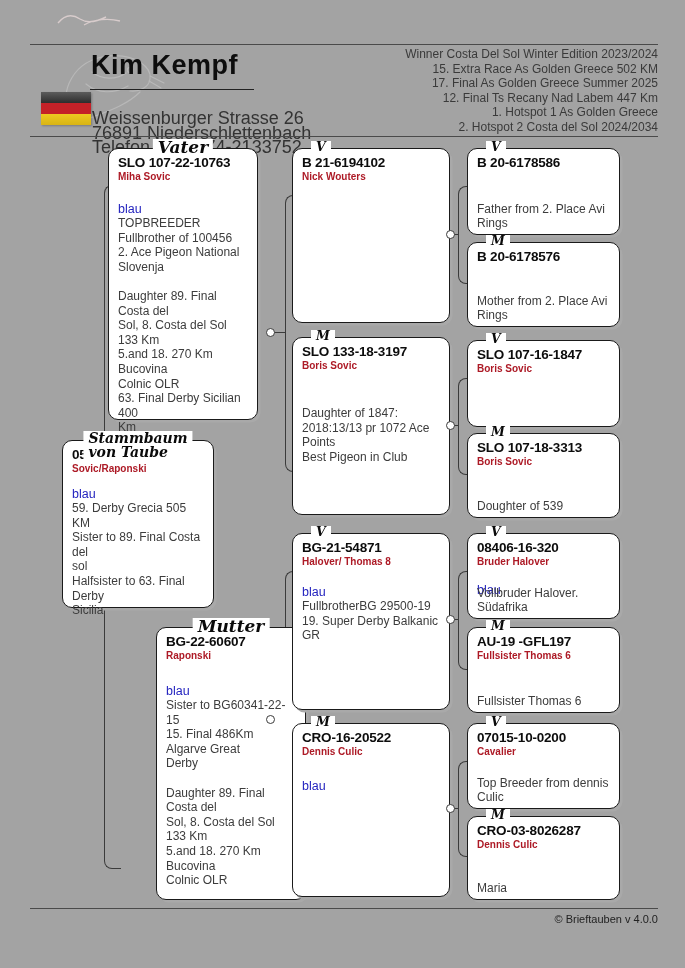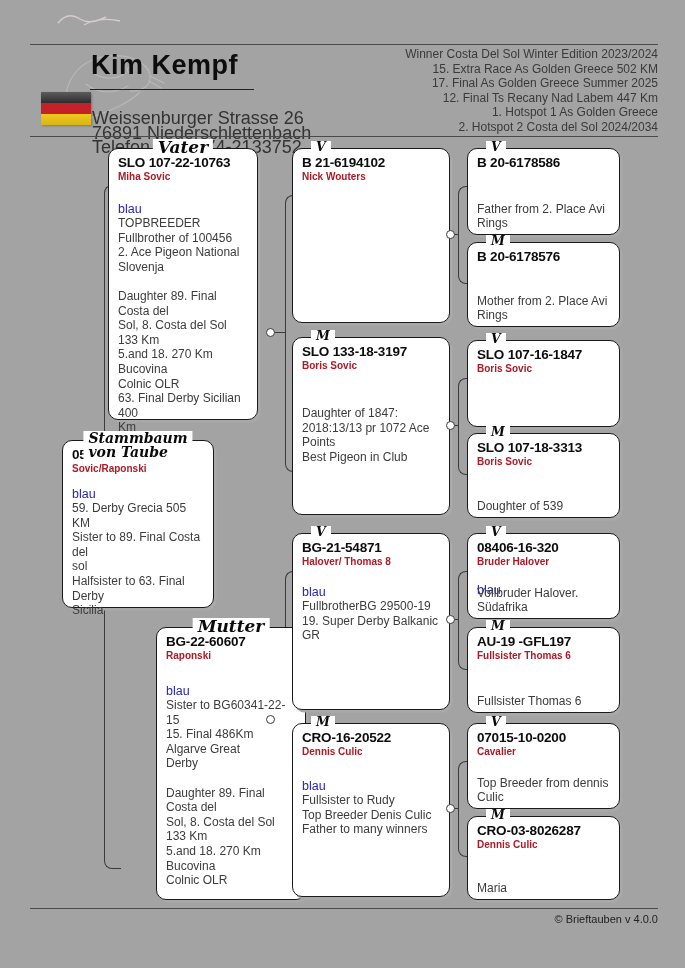--- a/index.html
+++ b/index.html
@@ -210,23 +210,20 @@
     <div class="blau">blau</div>
     <div class="info">FullbrotherBG 29500-19
 19. Super Derby Balkanic GR</div>
   </div>
 
   <div class="pbox b-mm">
     <span class="blabel mark">M</span>
     <div class="ring">CRO-16-20522</div>
     <div class="pname">Dennis Culic</div>
     <div class="blau">blau</div>
-    <div class="info">Fullsister to Rudy
-Top Breeder Denis Culic
-Father to many winners</div>
   </div>
 
   <div class="pbox b-fff">
     <span class="blabel mark">V</span>
     <div class="ring">B 20-6178586</div>
     <div class="binfo">Father from 2. Place Avi Rings</div>
   </div>
 
   <div class="pbox b-ffm">
     <span class="blabel mark">M</span>

